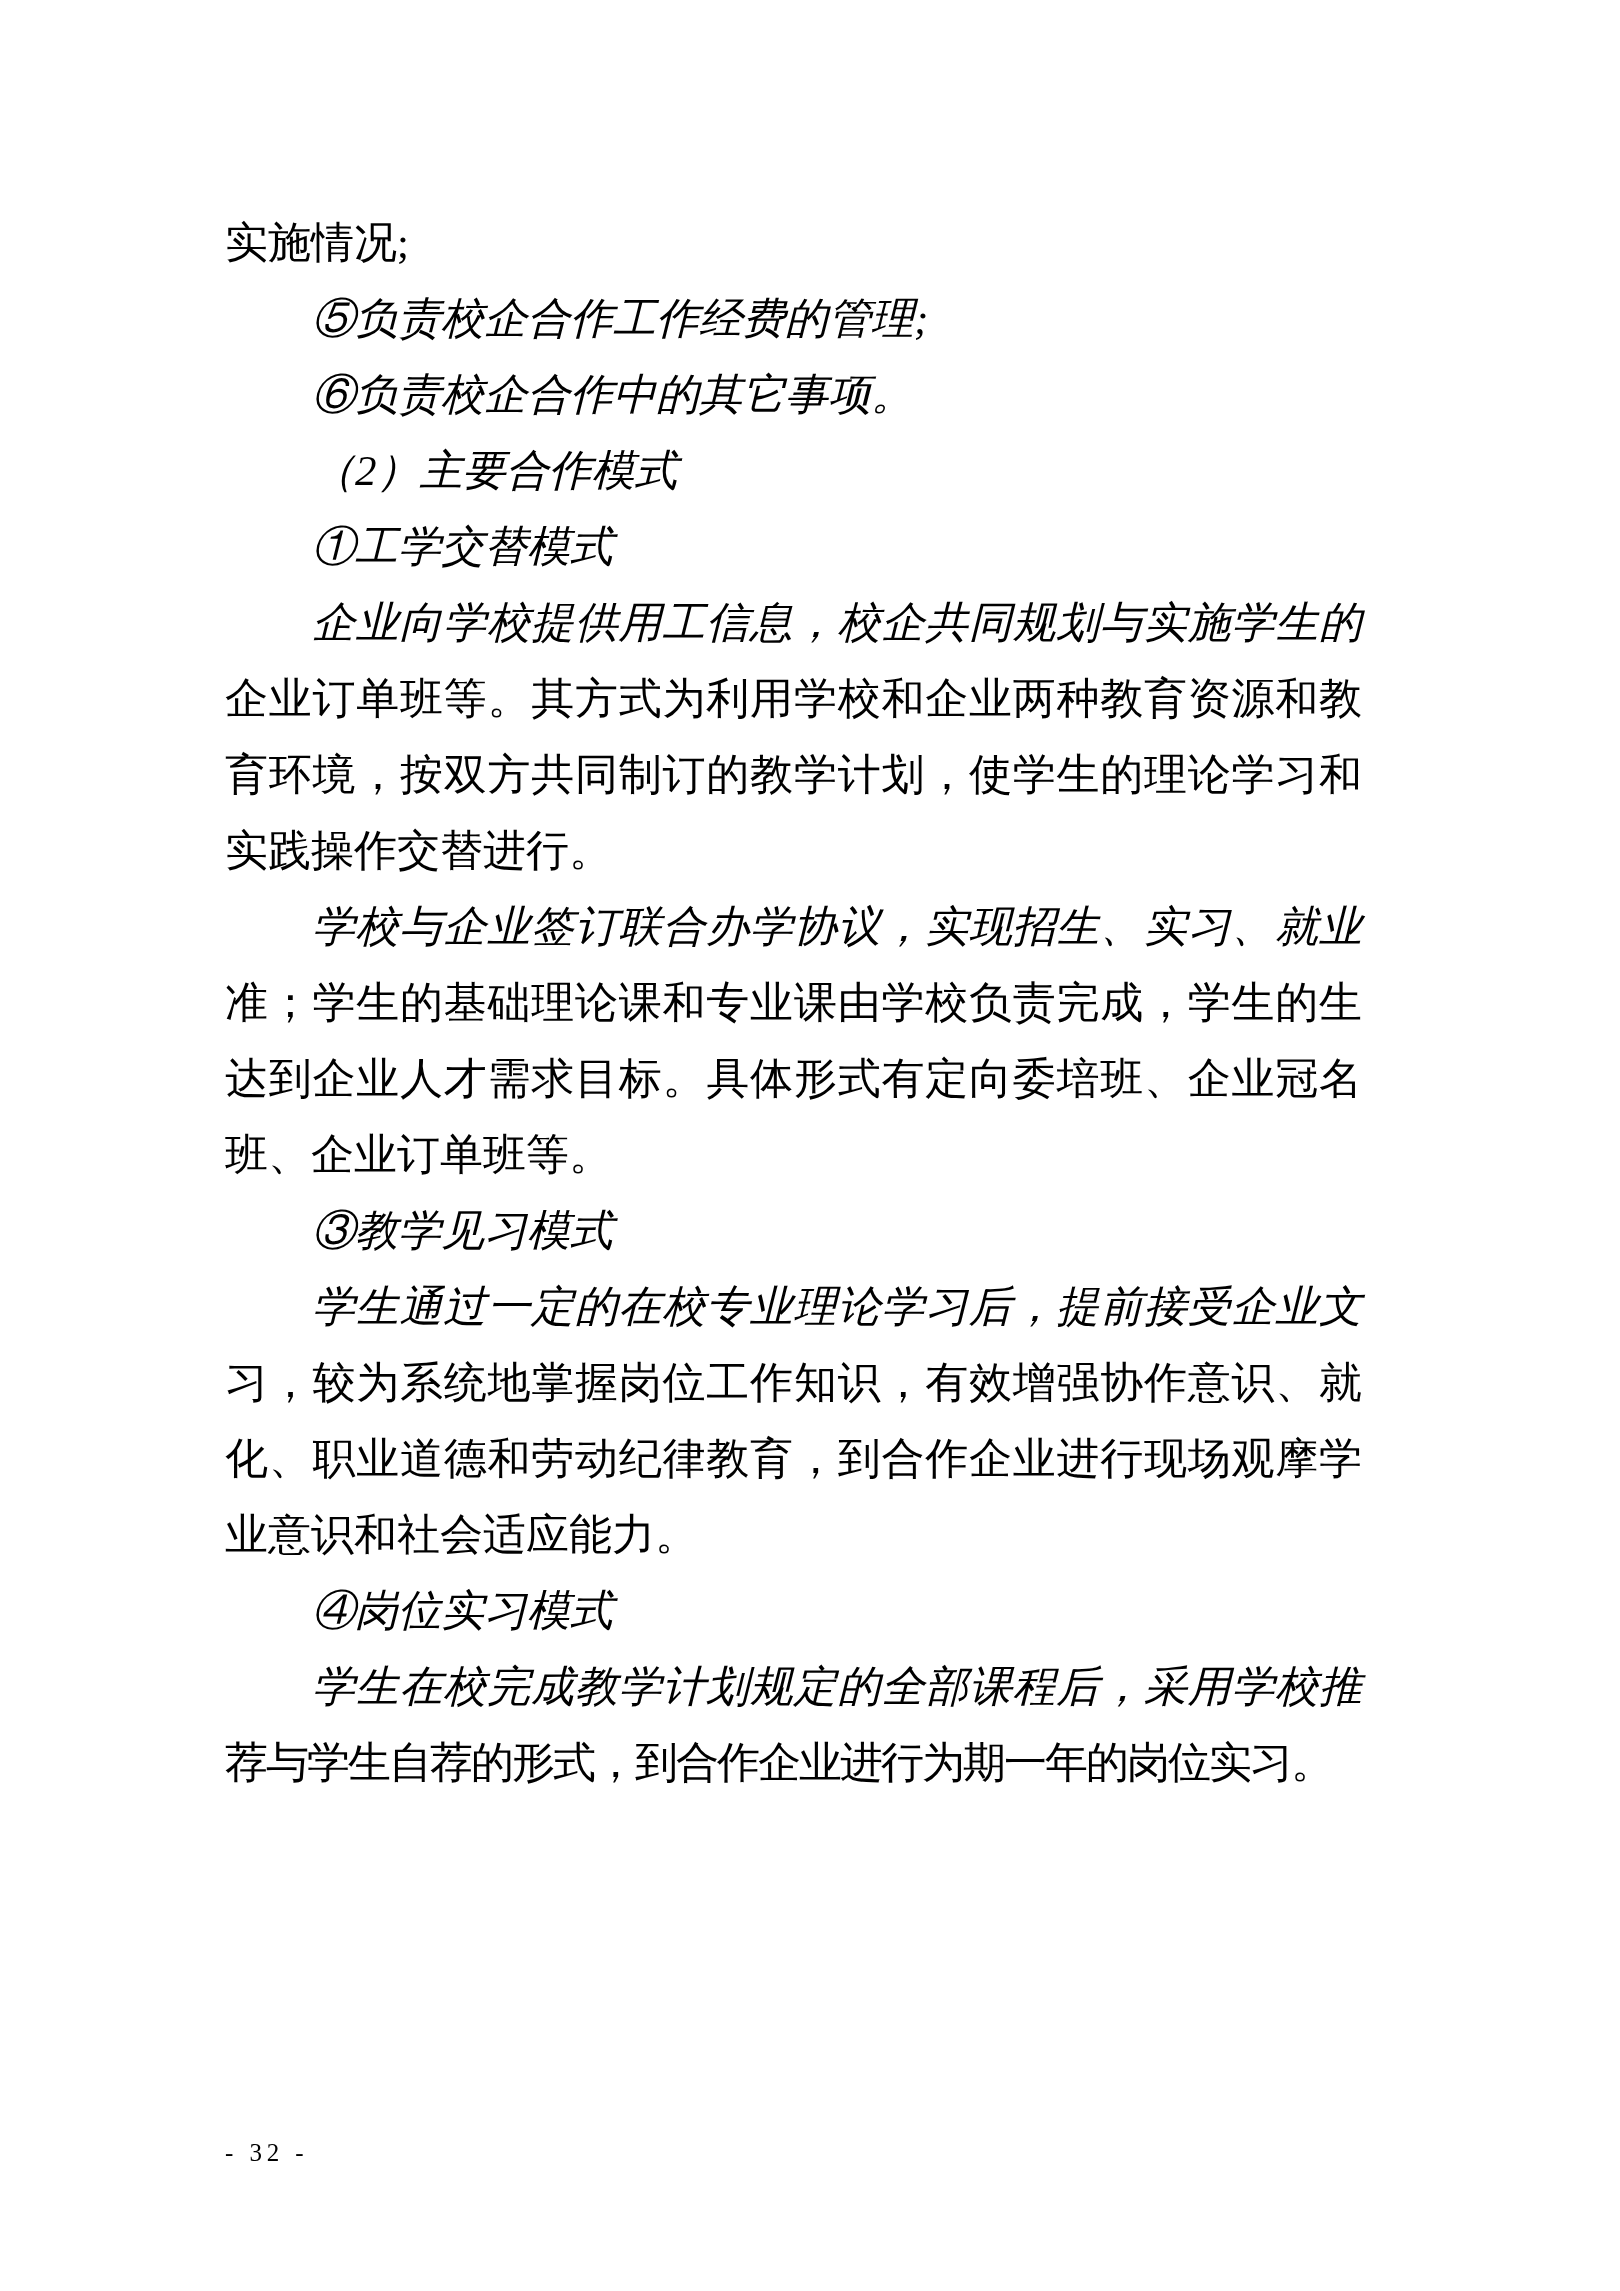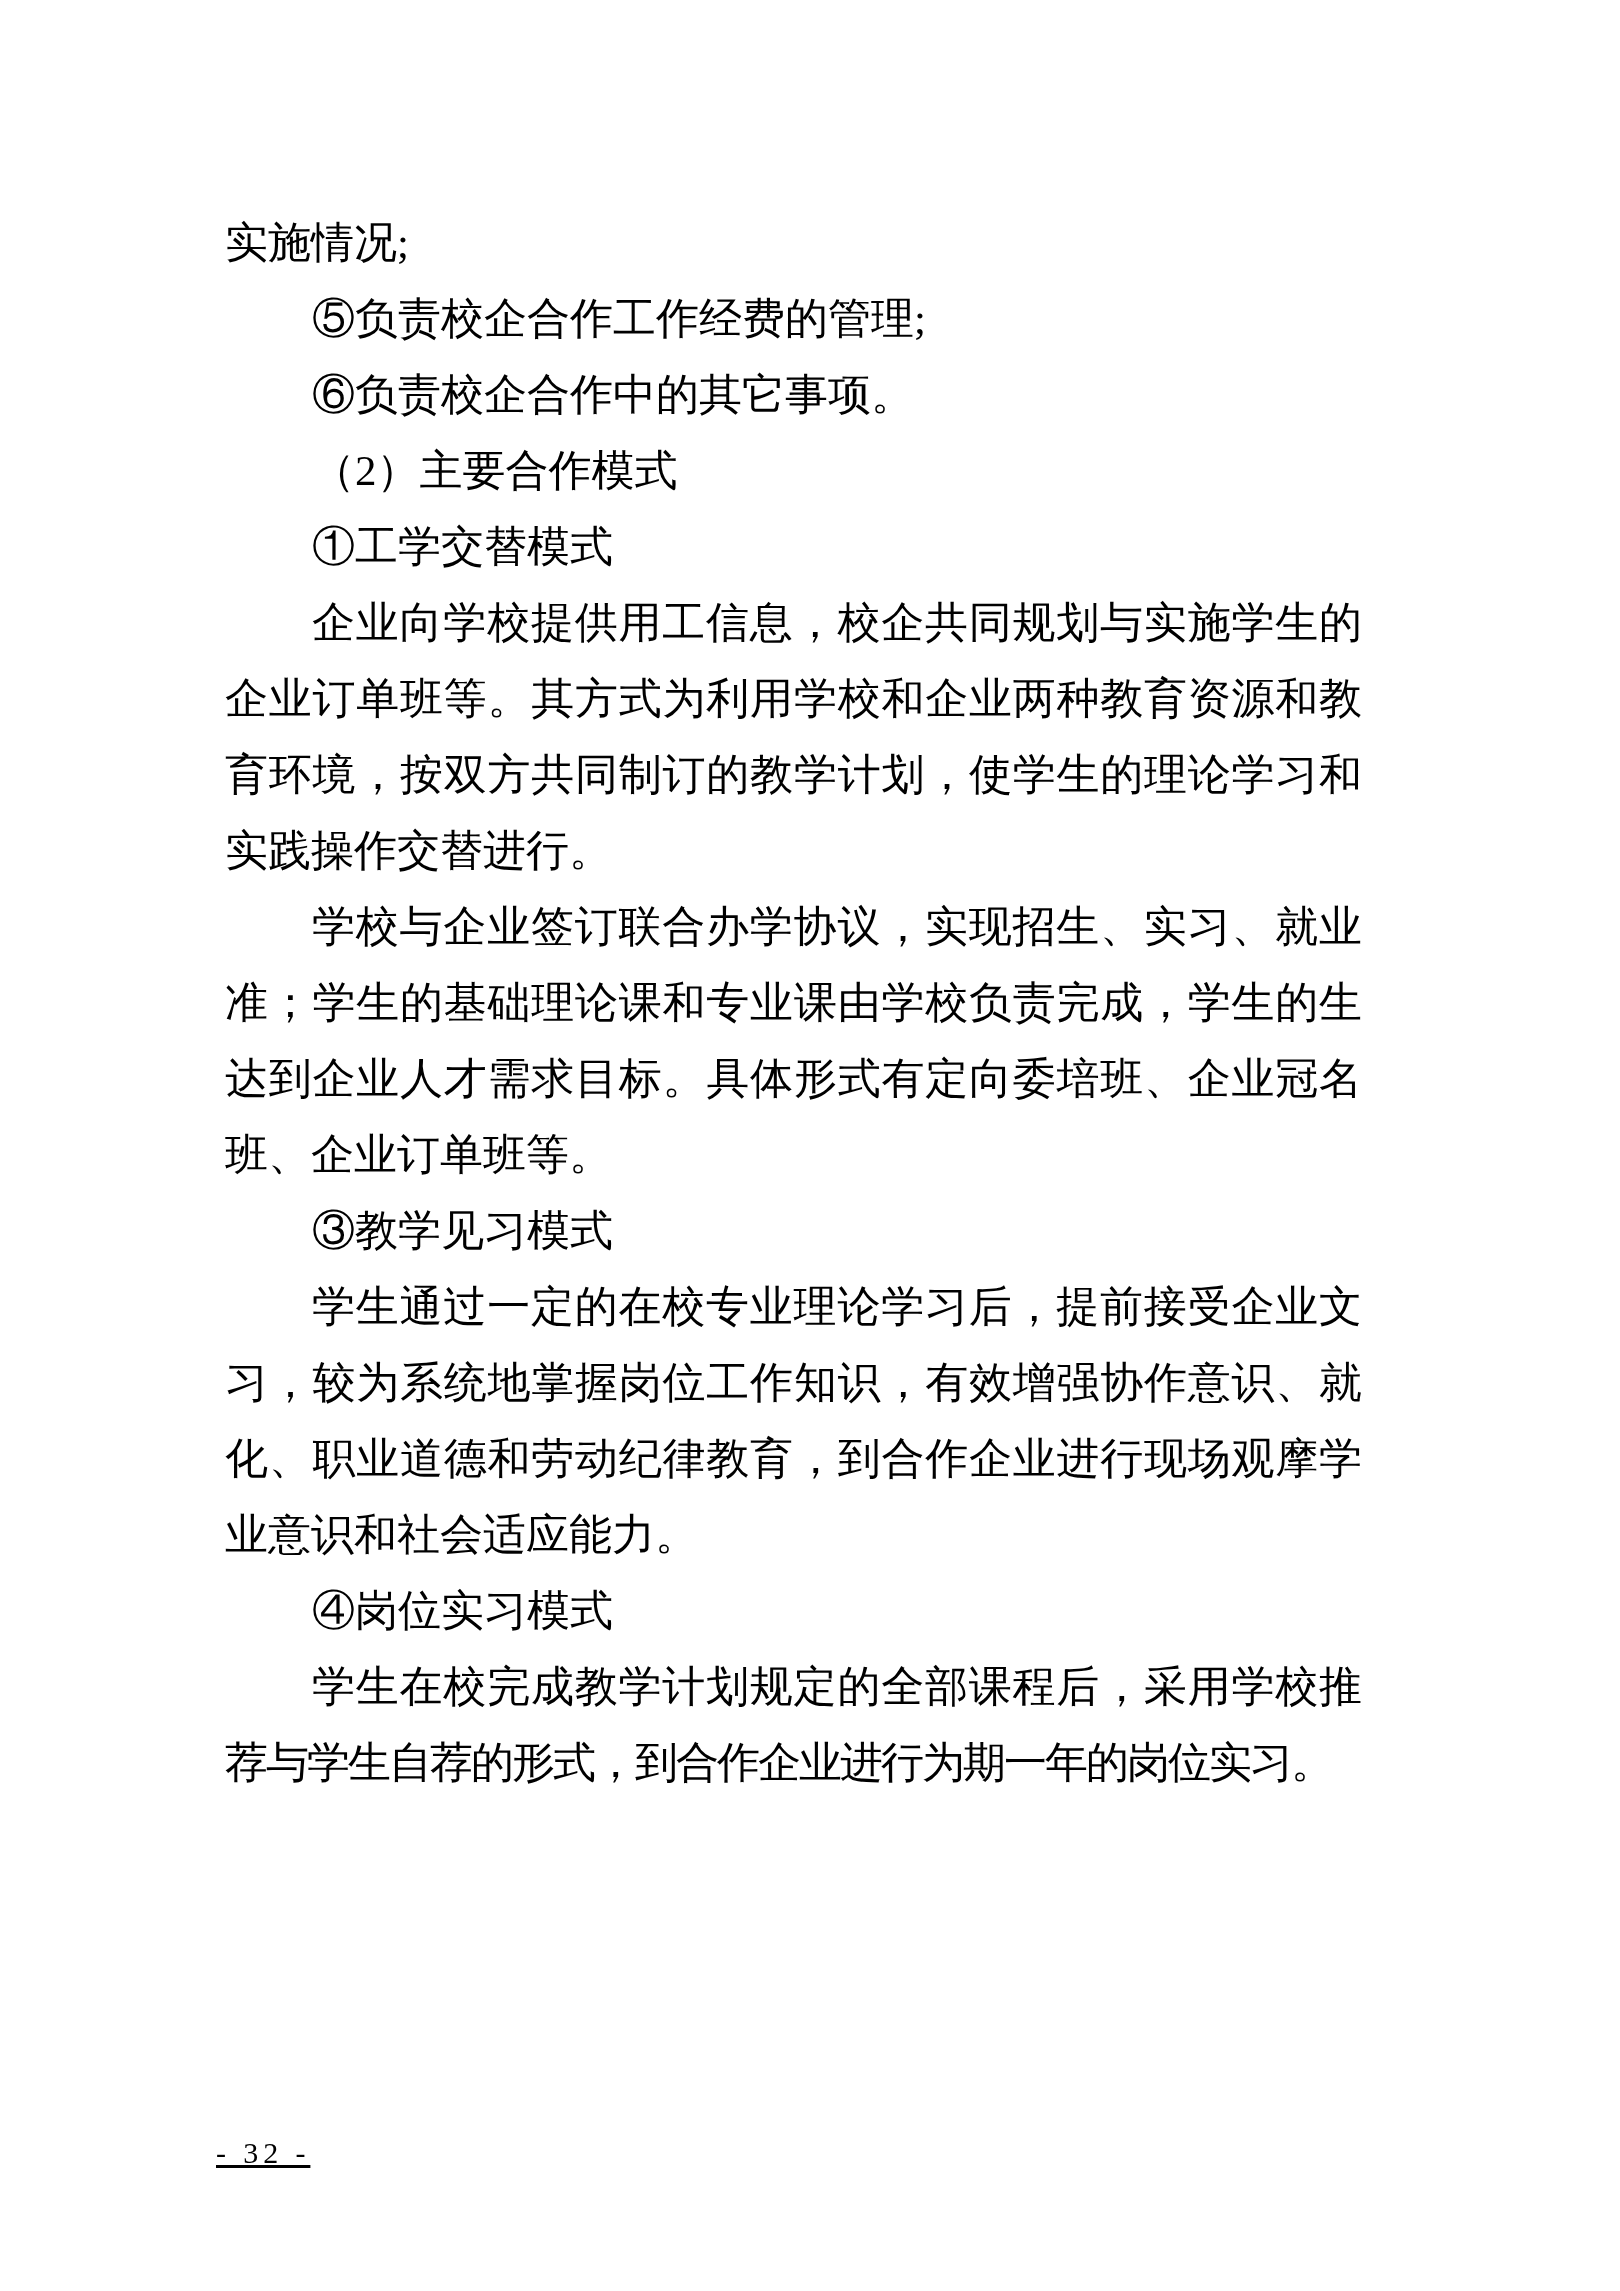--- a/index.html
+++ b/index.html
@@ -19,36 +19,35 @@
     top: 205px;
     width: 1137px;
   }
   .line {
     font-size: 43px;
     height: 76px;
     line-height: 76px;
     letter-spacing: 0;
     white-space: nowrap;
   }
-  .indent { padding-left: 87px; }
+  .indent { padding-left: 87px; font-style: italic; }
   .just {
     white-space: normal;
     text-align: justify;
     text-align-last: justify;
   }
   .tight { letter-spacing: -2px; }
   .footer {
     position: absolute;
-    left: 216px;
+    left: 225px;
     top: 2128px;
-    font-size: 30px;
+    font-size: 25px;
     line-height: 49px;
     letter-spacing: 4.9px;
     color: #000000;
-    text-decoration: underline;
   }
 </style>
 </head>
 <body>
 
 <div class="page">
   <div class="textblock">
     <div class="line">实施情况;</div>
     <div class="line indent">⑤负责校企合作工作经费的管理;</div>
     <div class="line indent">⑥负责校企合作中的其它事项。</div>

